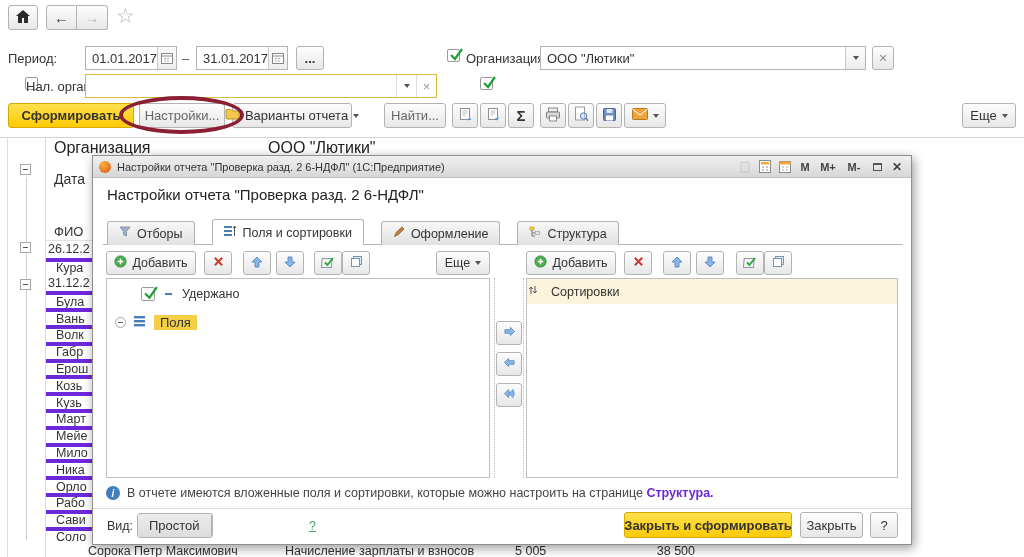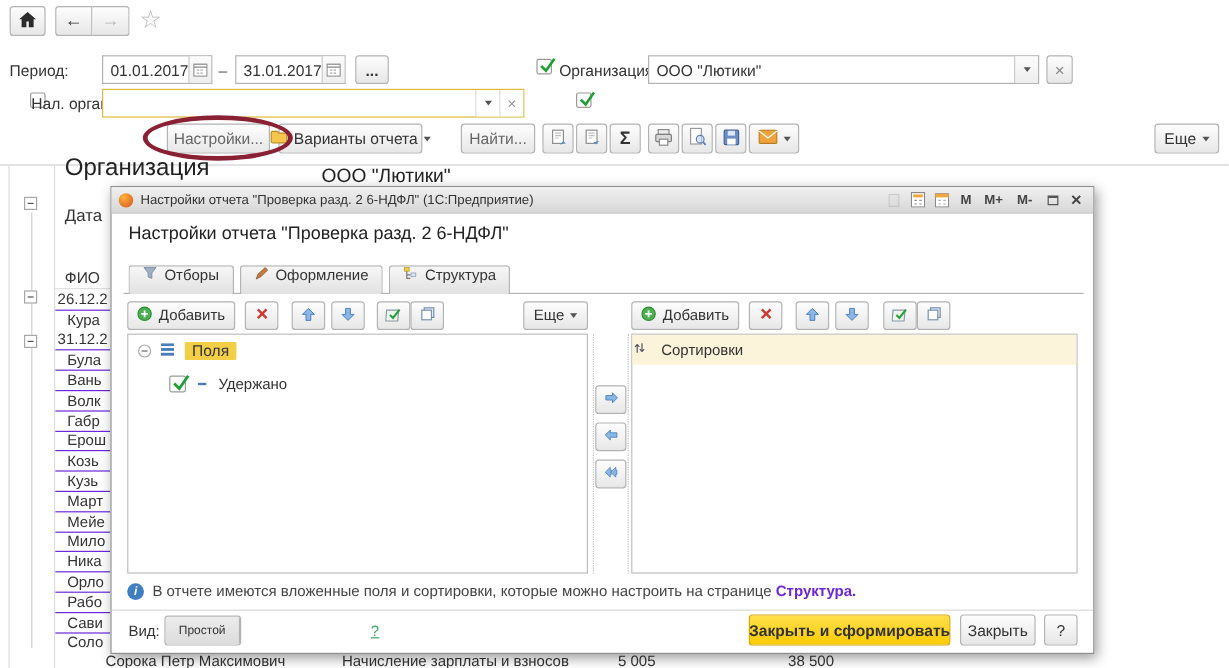--- a/index.html
+++ b/index.html
@@ -10,26 +10,26 @@
 .vline{position:absolute;width:1px;background:#dcdcdc}
 .btn{display:flex;align-items:center;justify-content:center;gap:5px;height:25px;padding:0 10px;background:linear-gradient(#fdfdfd,#e7e7e7);border:1px solid #b3b3b3;border-radius:3px;color:#333;font-size:13px;cursor:pointer;white-space:nowrap}
 .btn.icon{padding:0;width:26px}
 .btn.yellow{background:linear-gradient(#ffe04d,#fc0);background:linear-gradient(#ffe04d,#fccb05);border-color:#d9a800;font-weight:bold}
 .caret{width:0;height:0;border-left:3.5px solid transparent;border-right:3.5px solid transparent;border-top:4px solid #555;display:inline-block}
 .chk{width:13px;height:13px;border:1px solid #9a9a9a;border-radius:2px;background:#fff;position:relative;display:inline-block}
 .chk svg{position:absolute;left:0;top:-3px;overflow:visible}
 .field{position:absolute;height:24px;border:1px solid #b3b3b3;background:#fff;display:flex;align-items:center;font-size:13px}
 .field .fbtn{width:20px;height:100%;border-left:1px solid #c9c9c9;display:flex;align-items:center;justify-content:center;background:linear-gradient(#fcfcfc,#ededed)}
 .rrow{height:16.8px;display:flex;align-items:center;font-size:12.5px;color:#333;white-space:nowrap;overflow:hidden}
-.rrow.name{padding-left:10px;border-top:1px solid #6d28d9}
+.rrow.name{padding-left:10px;border-top:4px solid #6d28d9}
 .rrow.date{padding-left:2px}
 .dialog{position:absolute;left:92px;top:155px;width:820px;height:390px;background:#fff;border:1px solid #8f8f8f;box-shadow:2px 3px 10px rgba(0,0,0,.4);z-index:10}
 .titlebar{height:22px;background:linear-gradient(#f0f0f0,#d7d7d7);border-bottom:1px solid #bfbfbf;display:flex;align-items:center;padding:0 6px;gap:6px;font-size:11px;color:#333}
 .tbIcon{display:flex;align-items:center;justify-content:center;width:16px;height:16px;font-size:11px;font-weight:bold;color:#444}
-.tab{display:flex;gap:6px;height:24px;padding:0 11px;margin-right:5px;border:1px solid #b3b3b3;border-bottom:none;border-radius:3px 3px 0 0;background:linear-gradient(#f7f7f7,#e1e1e1);font-size:12.5px;position:relative}
+.tab{display:flex;align-items:center;gap:6px;height:24px;padding:0 11px;margin-right:17px;border:1px solid #b3b3b3;border-bottom:none;border-radius:3px 3px 0 0;background:linear-gradient(#f7f7f7,#e1e1e1);font-size:12.5px;position:relative}
 .tab.active{background:#fff;height:26px;margin-top:-2px;z-index:3}
 .panel{position:absolute;border:1px solid #bfbfbf;background:#fff}
 .dbtn{display:flex;align-items:center;justify-content:center;gap:5px;height:24px;padding:0 9px;background:linear-gradient(#fdfdfd,#e7e7e7);border:1px solid #b3b3b3;border-radius:3px;font-size:12.5px;cursor:pointer;white-space:nowrap}
 .dbtn.icon{width:28px;padding:0}
 .yellowtag{background:#f2cf47;padding:0 6px;border-radius:1px}
 .minusbar{width:7px;height:2px;background:#4a7ebb;display:inline-block}
 .expander{position:absolute;width:11px;height:11px;border:1px solid #a7a7a7;background:#fff;display:flex;align-items:center;justify-content:center}
 .expander::after{content:"";width:5px;height:1px;background:#555}
 .linklike{color:#3aa45f;text-decoration:underline;cursor:pointer}
 </style>
@@ -104,20 +104,23 @@
       </span>
     <span class="fbtn" style="background:#fff;border-left-color:#ddd;color:#999;font-size:13px">
         <span>×</span>
       </span>
   </div>
   <span class="chk abs" style="left:447px;top:77px"><svg width="16" height="16" viewBox="0 0 16 16">
         <path d="M3 8l4 4 7-10" fill="none" stroke="#1fa032" stroke-width="2.2"></path>
       </svg></span>
 
   
+  <div class="btn yellow abs" style="left:8px;top:103px;width:126px">
+      <span>Сформировать</span>
+    </div>
   <div class="btn abs" style="left:139px;top:103px;width:86px;color:#666">
       <span>Настройки...</span>
     </div>
   <div class="abs" style="left:119px;top:96px;width:125px;height:38px;border:4px solid #8a2034;border-radius:50%;z-index:5;pointer-events:none"></div>
   <div class="btn abs" style="left:232px;top:103px;width:120px">
     <span><svg width="15" height="12" viewBox="0 0 15 12">
           <path d="M1 2.5a1 1 0 011-1h4l1.5 1.5H13a1 1 0 011 1V10a1 1 0 01-1 1H2a1 1 0 01-1-1z" fill="#f4c64d" stroke="#b98f22"></path>
         </svg></span>
     <span>Варианты отчета</span>
       <span class="caret"></span>
@@ -177,21 +180,21 @@
 
   
   <div class="hline" style="left:0;top:137px;width:1024px"></div>
   <div class="vline" style="left:7px;top:138px;height:419px"></div>
   <div class="vline" style="left:45px;top:138px;height:419px"></div>
   <div class="vline" style="left:26px;top:177px;height:363px;background:#cfcfcf"></div>
   <div class="expander" style="left:20px;top:164px"></div>
   <div class="expander" style="left:20px;top:242px"></div>
   <div class="expander" style="left:20px;top:279px"></div>
 
-  <div class="abs" style="left:54px;top:129px;font-size:20px;color:#222">Организация</div>
+  <div class="abs" style="left:54px;top:139px;font-size:16px;color:#222">Организация</div>
   <div class="abs" style="left:268px;top:139px;font-size:16px;color:#222">ООО "Лютики"</div>
   <div class="abs" style="left:54px;top:171px;font-size:14px">Дата</div>
   <div class="abs" style="left:54px;top:224px;font-size:13px">ФИО</div>
 
   <div class="abs" style="left:46px;top:240px;width:46px;height:303px;overflow:hidden;border-top:1px solid #e0e0e0">
 
   <div class="rrow date">
         <span>26.12.2</span>
       </div>
       <div class="rrow name">
@@ -290,20 +293,29 @@
 
     <div class="abs" style="left:14px;top:30px;font-size:15px;color:#222">Настройки отчета "Проверка разд. 2 6-НДФЛ"</div>
 
     <div class="abs" style="left:14px;top:65px;display:flex;align-items:flex-end;z-index:2">
       <div class="tab">
         <span><svg width="12" height="12" viewBox="0 0 12 12">
               <path d="M1 1h10L7.5 5.5V10l-3-1.2V5.5z" fill="#9fb0c4" stroke="#7b8ea6" stroke-width=".8"></path>
             </svg></span>
         <span>Отборы</span>
       </div>
+      <div class="tab active">
+        <span><svg width="13" height="12" viewBox="0 0 13 12">
+              <rect x="0" y="1" width="8" height="2" fill="#4a7ebb"></rect>
+              <rect x="0" y="5" width="8" height="2" fill="#4a7ebb"></rect>
+              <rect x="0" y="9" width="8" height="2" fill="#4a7ebb"></rect>
+              <path d="M10.5 1v10M10.5 1l-1.5 2M10.5 1l1.5 2" stroke="#555" fill="none"></path>
+            </svg></span>
+        <span>Поля и сортировки</span>
+      </div>
       <div class="tab">
         <span><svg width="12" height="12" viewBox="0 0 12 12">
               <path d="M1.5 10.5l1.5-4L9 1l2 2-5.5 5.5z" fill="#c77b3a" stroke="#8a5a2a" stroke-width=".7"></path>
             </svg></span>
         <span>Оформление</span>
       </div>
       <div class="tab">
         <span><svg width="12" height="12" viewBox="0 0 12 12">
               <rect x="1" y="1" width="4" height="3" fill="#f2cf47" stroke="#b99b20" stroke-width=".6"></rect>
               <path d="M3 4v6h3M3 7h3" stroke="#777" fill="none"></path>
@@ -347,40 +359,40 @@
             <rect x="3.5" y="1.5" width="8" height="8" fill="#dfe9f3" stroke="#7a93ad"></rect>
             <rect x="1.5" y="3.5" width="8" height="8" fill="#fff" stroke="#7a93ad"></rect>
           </svg></span>
       </div>
     <div class="dbtn abs" style="left:343px;top:95px;width:54px">
         <span>Еще</span>
         <span class="caret"></span>
       </div>
 
     <div class="panel" style="left:13px;top:122px;width:384px;height:200px">
-      <div style="height:26px;display:flex;align-items:center;gap:8px;padding-left:8px">
-        <span style="width:11px;height:11px;border:1px solid #aaa;border-radius:50%;display:inline-flex;align-items:center;justify-content:center">
-            <span style="width:5px;height:1px;background:#666"></span>
-          </span>
-        <span><svg width="12" height="11" viewBox="0 0 12 11">
-              <rect x="0" y="0" width="11" height="2.4" fill="#4a7ebb"></rect>
-              <rect x="0" y="4" width="11" height="2.4" fill="#4a7ebb"></rect>
-              <rect x="0" y="8" width="11" height="2.4" fill="#4a7ebb"></rect>
-            </svg></span>
-        <span class="yellowtag">Поля</span>
-      </div>
       <div style="height:30px;display:flex;align-items:center;gap:10px;padding-left:34px">
         <span class="chk" style="width:14px;height:14px">
             <svg width="17" height="17" viewBox="0 0 16 16">
               <path d="M3 8l4 4 7-10" fill="none" stroke="#1fa032" stroke-width="2.2"></path>
             </svg>
           </span>
         <span class="minusbar"></span>
         <span style="font-size:12.5px">Удержано</span>
       </div>
+      <div style="height:26px;display:flex;align-items:center;gap:8px;padding-left:8px">
+        <span style="width:11px;height:11px;border:1px solid #aaa;border-radius:50%;display:inline-flex;align-items:center;justify-content:center">
+            <span style="width:5px;height:1px;background:#666"></span>
+          </span>
+        <span><svg width="12" height="11" viewBox="0 0 12 11">
+              <rect x="0" y="0" width="11" height="2.4" fill="#4a7ebb"></rect>
+              <rect x="0" y="4" width="11" height="2.4" fill="#4a7ebb"></rect>
+              <rect x="0" y="8" width="11" height="2.4" fill="#4a7ebb"></rect>
+            </svg></span>
+        <span class="yellowtag">Поля</span>
+      </div>
     </div>
 
     <div class="abs" style="left:401px;top:122px;width:30px;height:200px;border-left:1px dotted #bdbdbd;border-right:1px dotted #bdbdbd"></div>
     <div class="dbtn icon abs" style="left:403px;top:165px;width:26px">
         <span><svg width="13" height="11" viewBox="0 0 14 12">
             <path d="M2 4h6V1.5L12.5 6 8 10.5V8H2z" fill="#8ab6e8" stroke="#4a7ebb" stroke-width=".8"></path>
           </svg></span>
       </div>
     <div class="dbtn icon abs" style="left:403px;top:196px;width:26px">
         <span><svg width="13" height="11" viewBox="0 0 14 12">
@@ -443,21 +455,21 @@
       <span style="width:14px;height:14px;border-radius:50%;background:#3f7fc1;color:#fff;font-size:10px;font-weight:bold;font-style:italic;display:inline-flex;align-items:center;justify-content:center">
           <span>i</span>
         </span>
       <span style="font-size:12.5px;color:#444"><span>В отчете имеются вложенные поля и сортировки, которые можно настроить на странице </span><b style="color:#6d28d9">Структура.</b></span>
     </div>
 
     <div class="hline" style="left:0;top:352px;width:818px;background:#dadada"></div>
 
     <div class="abs" style="left:14px;top:363px;font-size:12.5px">Вид:</div>
     <div class="abs" style="left:44px;top:357px;display:flex;border:1px solid #b3b3b3;border-radius:3px;height:25px;overflow:hidden">
-      <div style="display:flex;align-items:center;padding:0 11px;background:linear-gradient(#ececec,#dcdcdc);border-right:1px solid #b3b3b3;font-size:10px">Простой</div>
+      <div style="display:flex;align-items:center;padding:0 11px;background:linear-gradient(#ececec,#dcdcdc);border-right:1px solid #b3b3b3;font-size:13px">Простой</div>
     </div>
     <div class="abs linklike" style="left:216px;top:363px;font-size:12.5px">?</div>
     <div class="btn yellow abs" style="left:531px;top:356px;width:168px;height:26px">Закрыть и сформировать</div>
     <div class="btn abs" style="left:707px;top:356px;width:63px;height:26px">Закрыть</div>
     <div class="btn abs" style="left:777px;top:356px;width:28px;height:26px">?</div>
   </div>
 
 </div>
 
 </body></html>

